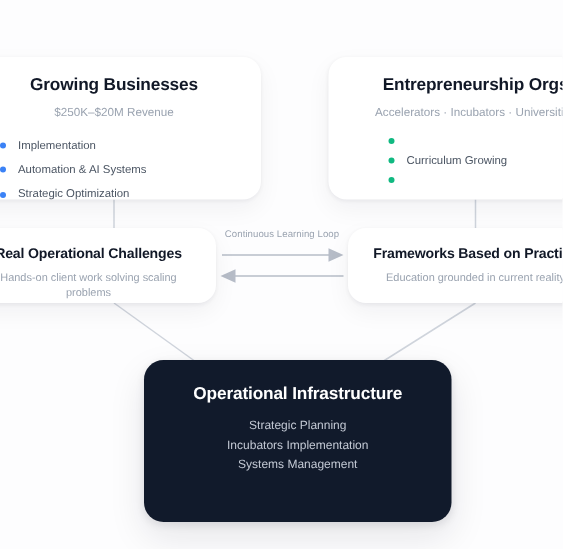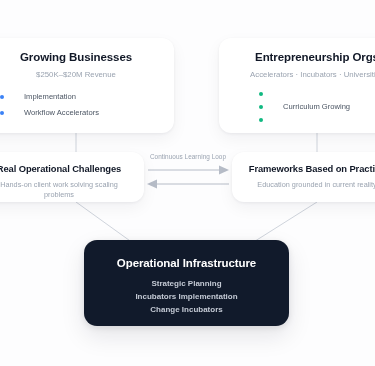--- a/index.html
+++ b/index.html
@@ -77,21 +77,20 @@
     margin: 12px 0 0 0;
     padding: 0;
   }
   .bullet-list li {
     display: flex;
     align-items: center;
     font-size: 7.6px;
     color: #4b5563;
     line-height: 1.35;
     margin-bottom: 6px;
-    gap: 12px;
   }
   .bullet-dot {
     width: 4px;
     height: 4px;
     border-radius: 50%;
     margin-right: 8px;
     flex: 0 0 auto;
   }
   .dot-blue  { background: #3b82f6; }
   .dot-green { background: #10b981; }
@@ -124,24 +123,24 @@
     width: 80px;
     text-align: center;
     font-size: 6.4px;
     color: #9aa3b0;
     letter-spacing: 0.05px;
   }
 
   
   #card-operational-infrastructure {
     position: absolute;
-    left: 84px;
+    left: 96px;
     top: 240px;
     width: 205px;
-    height: 86px;
+    height: 108px;
     background: #111a2b;
     border-radius: 13px;
     box-shadow: 0 2px 6px rgba(16, 24, 40, 0.10),
                 0 10px 24px rgba(16, 24, 40, 0.10);
     box-sizing: border-box;
     padding: 17px 14px 14px 14px;
   }
   #card-operational-infrastructure .dark-title {
     font-size: 11.5px;
     font-weight: bold;
@@ -152,21 +151,20 @@
   .dark-list {
     list-style: none;
     margin: 9px 0 0 0;
     padding: 0;
   }
   .dark-list li {
     font-size: 8px;
     color: #c3c9d4;
     text-align: center;
     line-height: 1.62;
-    font-weight: bold;
   }
 </style>
 </head>
 <body>
 
 <div id="diagram-root">
 
   <svg id="connector-layer" viewBox="0 0 375 366">
 
     <line x1="76" y1="133" x2="76" y2="152" stroke="#cfd4dc" stroke-width="1"></line>
@@ -187,21 +185,25 @@
   <div class="card top-card" id="card-growing-businesses">
     <div class="card-title">Growing Businesses</div>
     <div class="card-sub">$250K–$20M Revenue</div>
     <ul class="bullet-list">
       <li>
         <span class="bullet-dot dot-blue"></span>
         <span>Implementation</span>
       </li>
       <li>
         <span class="bullet-dot dot-blue"></span>
-        <span>Workflow Accelerators</span>
+        <span>Automation &amp; AI Systems</span>
+      </li>
+      <li>
+        <span class="bullet-dot dot-blue"></span>
+        <span>Strategic Optimization</span>
       </li>
     </ul>
   </div>
 
   <div class="card top-card" id="card-entrepreneurship-orgs">
     <div class="card-title">Entrepreneurship Orgs</div>
     <div class="card-sub">Accelerators · Incubators · Universities</div>
     <ul class="bullet-list">
       <li>
         <span class="bullet-dot dot-green"></span>
@@ -226,17 +228,17 @@
     <div class="card-sub">Education grounded in current reality</div>
   </div>
 
   <div id="loop-label">Continuous Learning Loop</div>
 
   <div id="card-operational-infrastructure">
     <div class="dark-title">Operational Infrastructure</div>
     <ul class="dark-list">
       <li>Strategic Planning</li>
       <li>Incubators Implementation</li>
-      <li>Change Incubators</li>
+      <li>Systems Management</li>
     </ul>
   </div>
 
 </div>
 
 </body></html>

